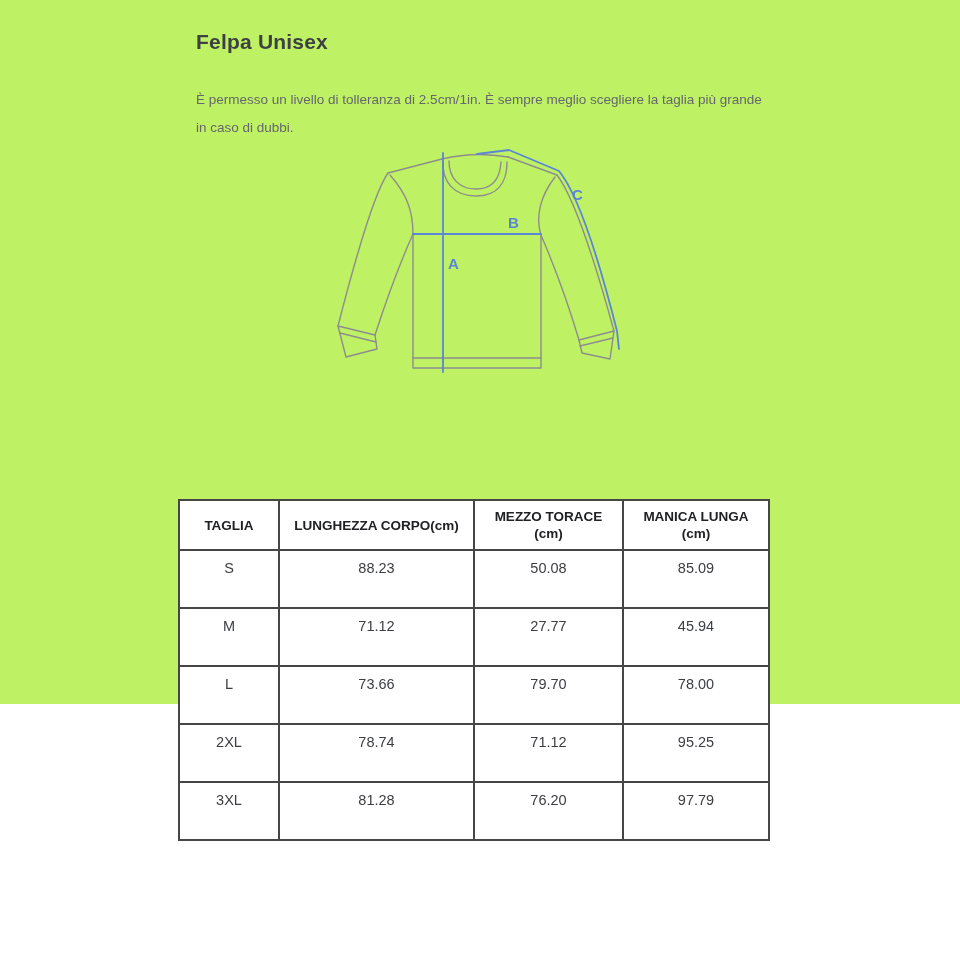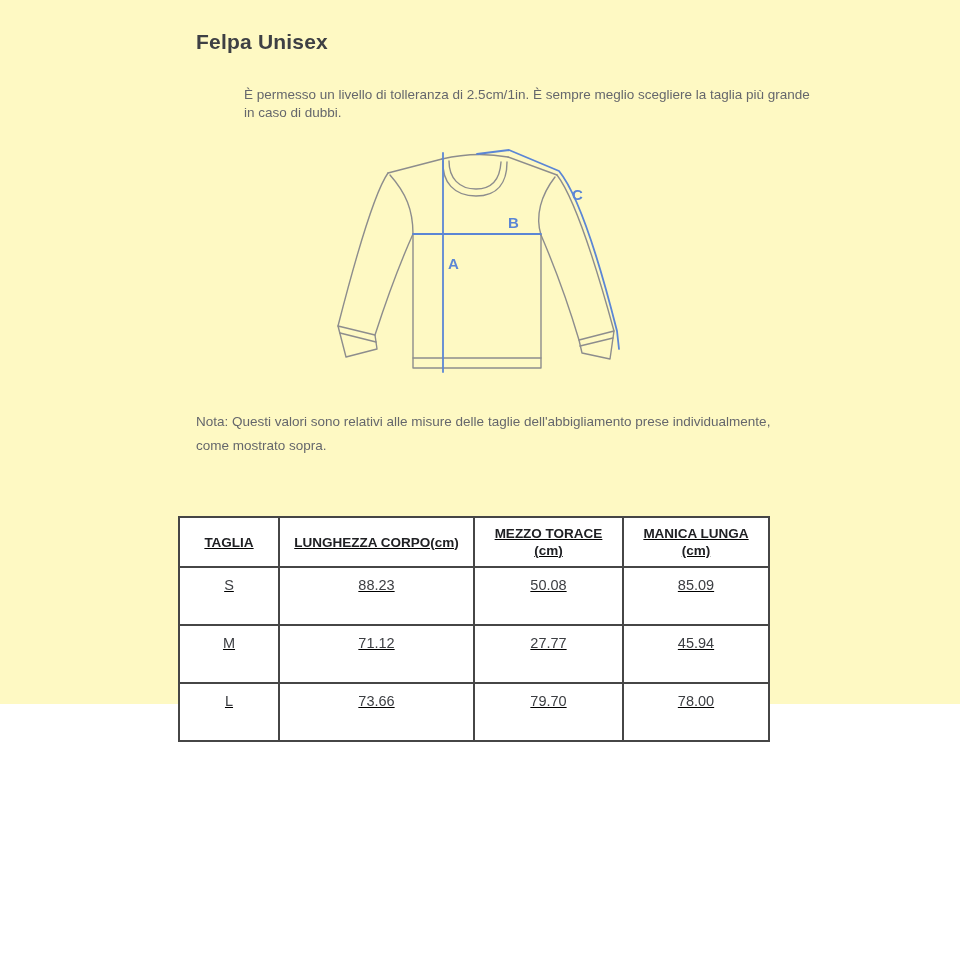--- a/index.html
+++ b/index.html
@@ -8,65 +8,63 @@
     background: #ffffff;
     width: 960px;
     height: 960px;
     font-family: "Liberation Sans", "DejaVu Sans", sans-serif;
     overflow: hidden;
   }
   .page {
     position: relative;
     width: 960px;
     height: 704px;
-    background: #fef9c3;
+    background: #bef264;
   }
   .page-title {
     position: absolute;
     left: 196px;
     top: 16px;
     font-size: 21px;
     font-weight: bold;
     color: #3e4044;
     letter-spacing: 0.2px;
   }
   .intro-text {
     position: absolute;
     left: 196px;
     top: 72px;
     width: 578px;
     font-size: 13.5px;
-    line-height: 18px;
+    line-height: 28px;
     color: #65676c;
-    margin-left: 48px;
   }
   .diagram-wrap {
     position: absolute;
     left: 330px;
     top: 138px;
     width: 300px;
     height: 245px;
   }
   .note-text {
     position: absolute;
     left: 196px;
     top: 396px;
     width: 578px;
     font-size: 13.5px;
     line-height: 24px;
     color: #65676c;
   }
   table.size-table {
     position: absolute;
     left: 178px;
-    top: 516px;
+    top: 499px;
     width: 590px;
     border-collapse: collapse;
     table-layout: fixed;
-    text-decoration: underline;
   }
   .size-table th, .size-table td {
     border: 2px solid #464646;
     text-align: center;
     background: #ffffff;
   }
   .size-table th {
     height: 44px;
     vertical-align: middle;
     font-size: 13.5px;
@@ -141,21 +139,20 @@
       </g>
 
       <g fill="#5b86d5">
         <text class="diagram-label" x="118" y="131">A</text>
         <text class="diagram-label" x="178" y="90">B</text>
         <text class="diagram-label" x="242" y="62">C</text>
       </g>
     </svg>
   </div>
 
-  <p class="note-text">Nota: Questi valori sono relativi alle misure delle taglie dell'abbigliamento prese individualmente, come mostrato sopra.</p>
 
   <table class="size-table">
     <colgroup>
       <col style="width:100px">
       <col style="width:195px">
       <col style="width:149px">
       <col style="width:146px">
     </colgroup>
     <thead>
       <tr>
@@ -187,16 +184,28 @@
           <td>71.12</td>
           <td>27.77</td>
           <td>45.94</td>
         </tr>
         <tr>
           <td>L</td>
           <td>73.66</td>
           <td>79.70</td>
           <td>78.00</td>
         </tr>
+        <tr>
+          <td>2XL</td>
+          <td>78.74</td>
+          <td>71.12</td>
+          <td>95.25</td>
+        </tr>
+        <tr>
+          <td>3XL</td>
+          <td>81.28</td>
+          <td>76.20</td>
+          <td>97.79</td>
+        </tr>
       </tbody>
   </table>
 
 </div>
 
 </body></html>

